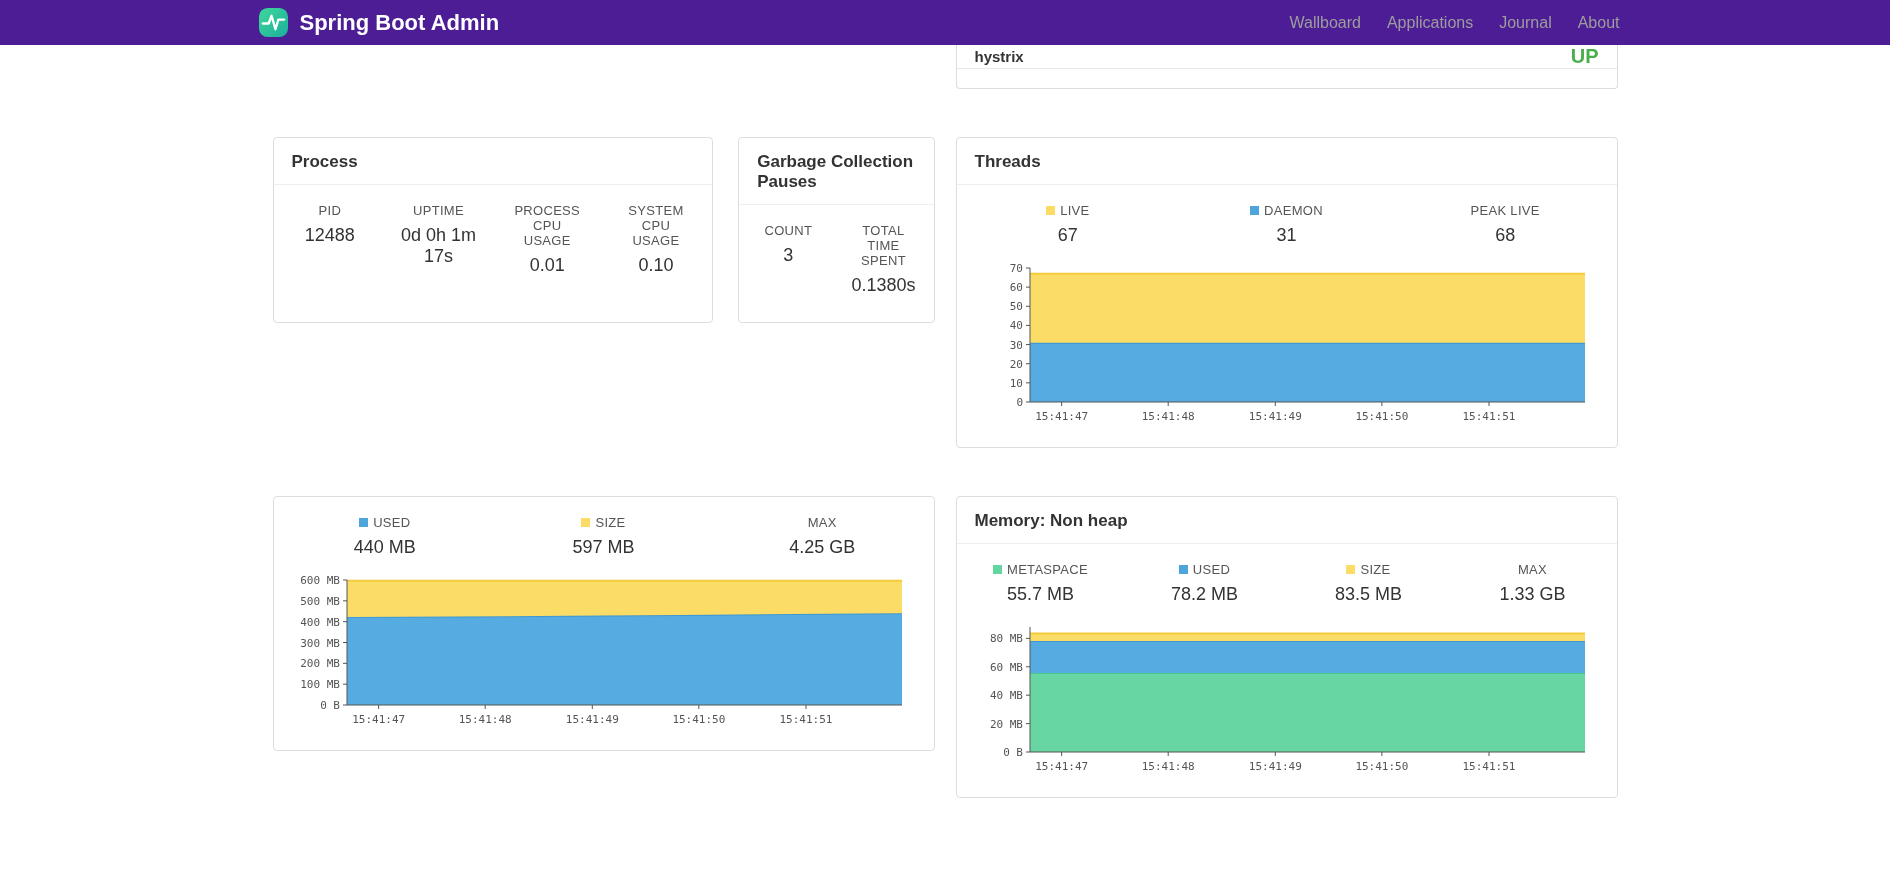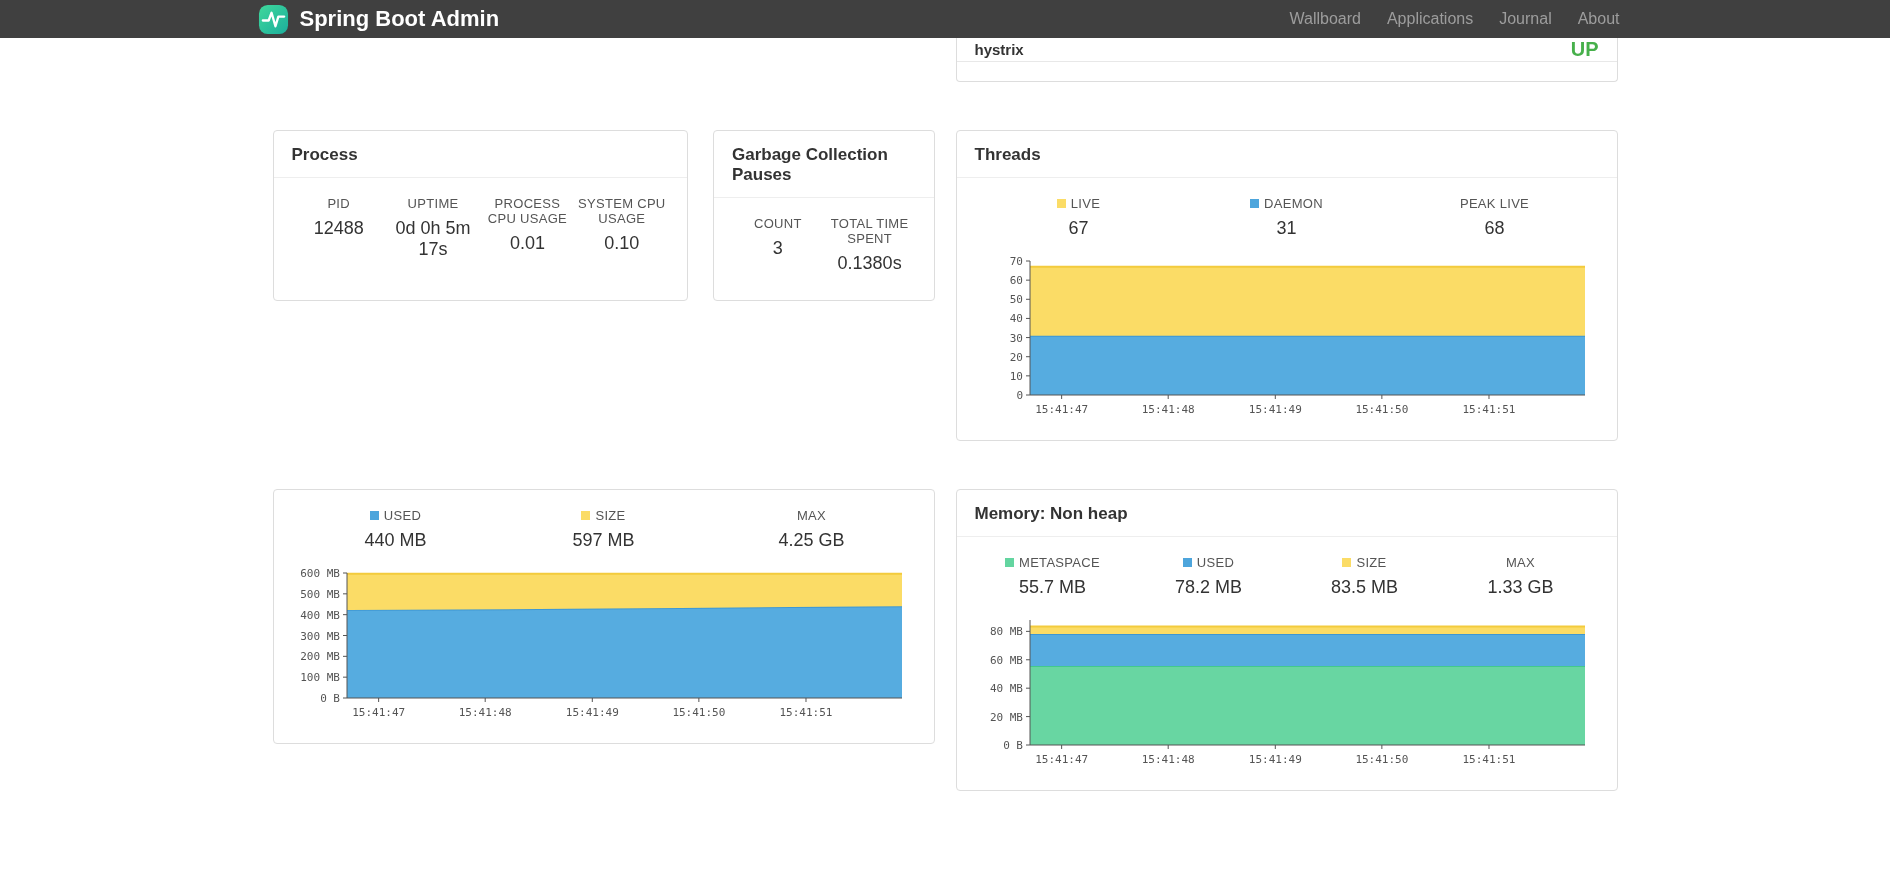--- a/index.html
+++ b/index.html
@@ -1,20 +1,20 @@
 <!DOCTYPE html>
 <html><head>
 <meta charset="utf-8">
 <style>
   * { margin:0; padding:0; box-sizing:border-box; }
   html,body { width:1890px; height:892px; overflow:hidden; background:#fff;
     font-family:"Liberation Sans", sans-serif; color:#333; }
 
   
-  .navbar { height:38px; background:#404040; }
+  .navbar { height:45px; background:#4c1d95; }
   .nav-inner { width:1375px; margin:0 auto; height:100%;
     display:flex; align-items:center; justify-content:space-between; }
   .brand { display:flex; align-items:center; gap:11px; color:#fff;
     font-size:22px; font-weight:bold; text-decoration:none; cursor:pointer; }
   .logo svg { display:block; }
   .nav-links { display:flex; }
   .nav-links a { color:#9d9d9d; font-size:16px; padding:0 13px;
     text-decoration:none; cursor:pointer; }
 
   
@@ -30,21 +30,21 @@
   .panel-heading { padding:14px 18px 12px; font-size:17px; font-weight:bold;
     color:#333; border-bottom:1px solid #eee; }
 
   
   .app-row { display:flex; justify-content:space-between; align-items:center;
     padding:0 18px; border-bottom:1px solid #e8e8e8; cursor:pointer; }
   .app-name { font-size:15px; font-weight:bold; color:#333; }
   .app-status { font-size:20px; font-weight:bold; }
 
   
-  .stats { display:flex; padding:18px 18px 14px; text-align:center; }
+  .stats { display:flex; padding:18px 18px 14px; text-align:center;gap:32px; }
   .stat { flex:1; }
   .stat-label { font-size:13px; color:#555; letter-spacing:.3px; margin-bottom:7px;
     display:flex; align-items:center; justify-content:center; }
   .stat-value { font-size:18px; color:#333; }
   .swatch { display:inline-block; width:9px; height:9px; margin-right:5px; }
   .stats-pad { padding-bottom:26px; }
 
   
   .chart { margin:2px 18px 14px; }
   .chart svg text { font-family:"DejaVu Sans Mono", monospace; font-size:11px;
@@ -96,21 +96,21 @@
     <div class="col-stack">
       <section class="panel">
         <div class="panel-heading">Process</div>
         <div class="stats stats-pad">
           <div class="stat">
             <div class="stat-label">PID</div>
             <div class="stat-value">12488</div>
           </div>
           <div class="stat">
             <div class="stat-label">UPTIME</div>
-            <div class="stat-value">0d 0h 5m 17s</div>
+            <div class="stat-value">0d 0h 1m 17s</div>
           </div>
           <div class="stat">
             <div class="stat-label">PROCESS CPU USAGE</div>
             <div class="stat-value">0.01</div>
           </div>
           <div class="stat">
             <div class="stat-label">SYSTEM CPU USAGE</div>
             <div class="stat-value">0.10</div>
           </div>
         </div>

